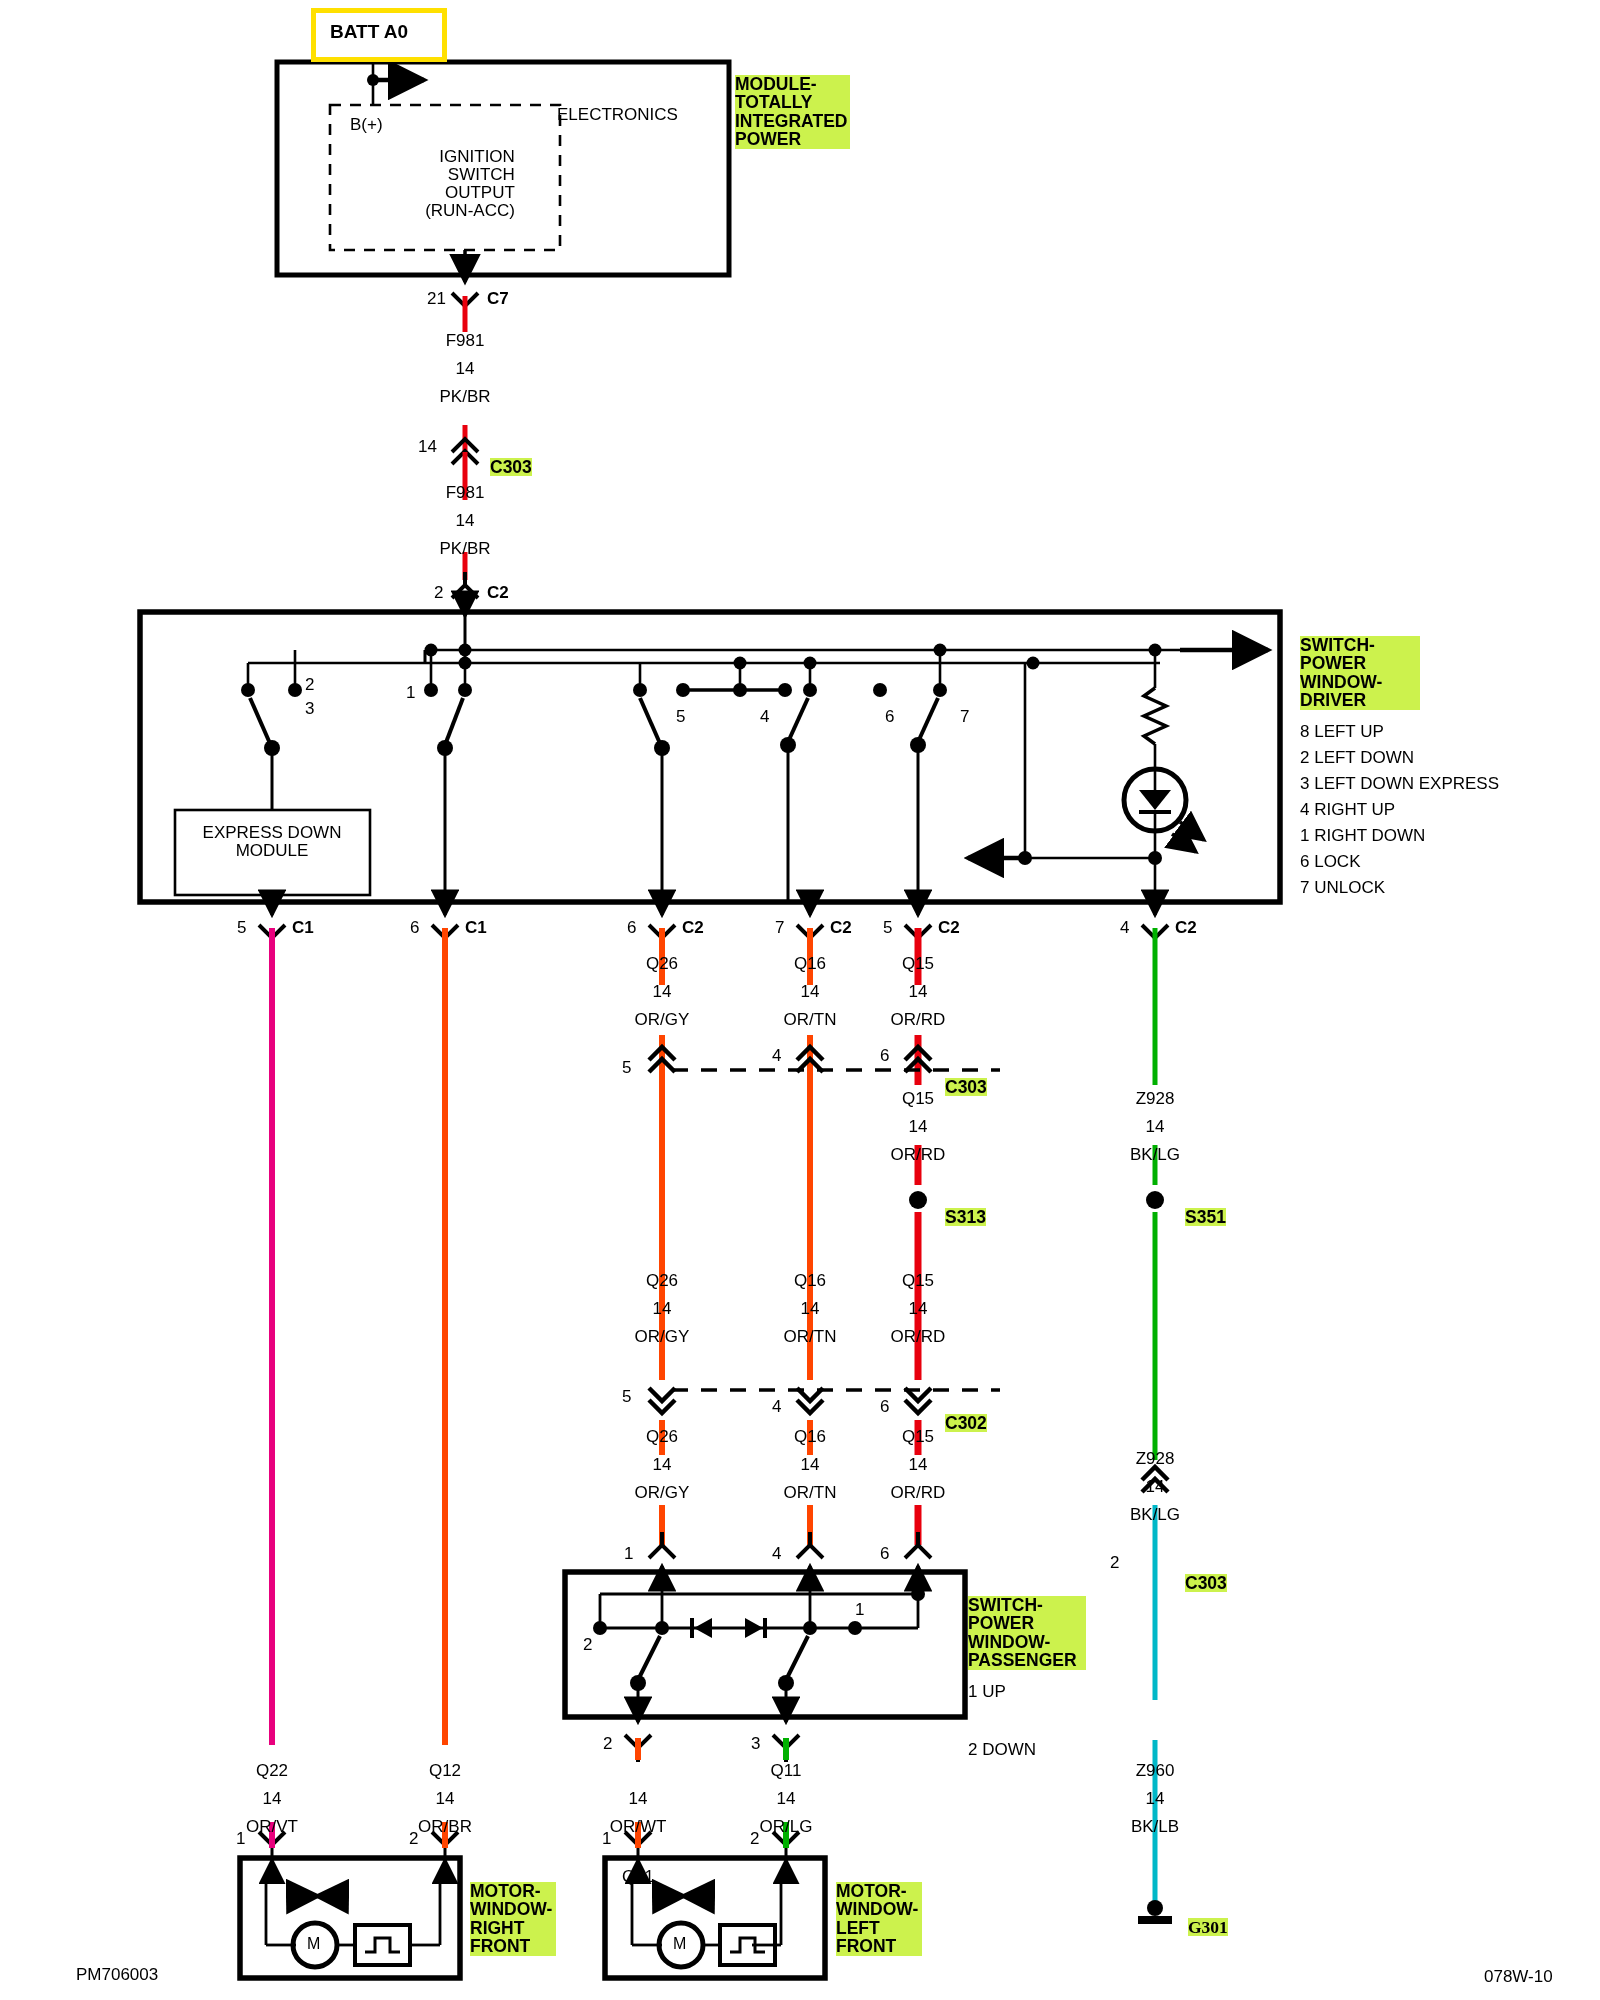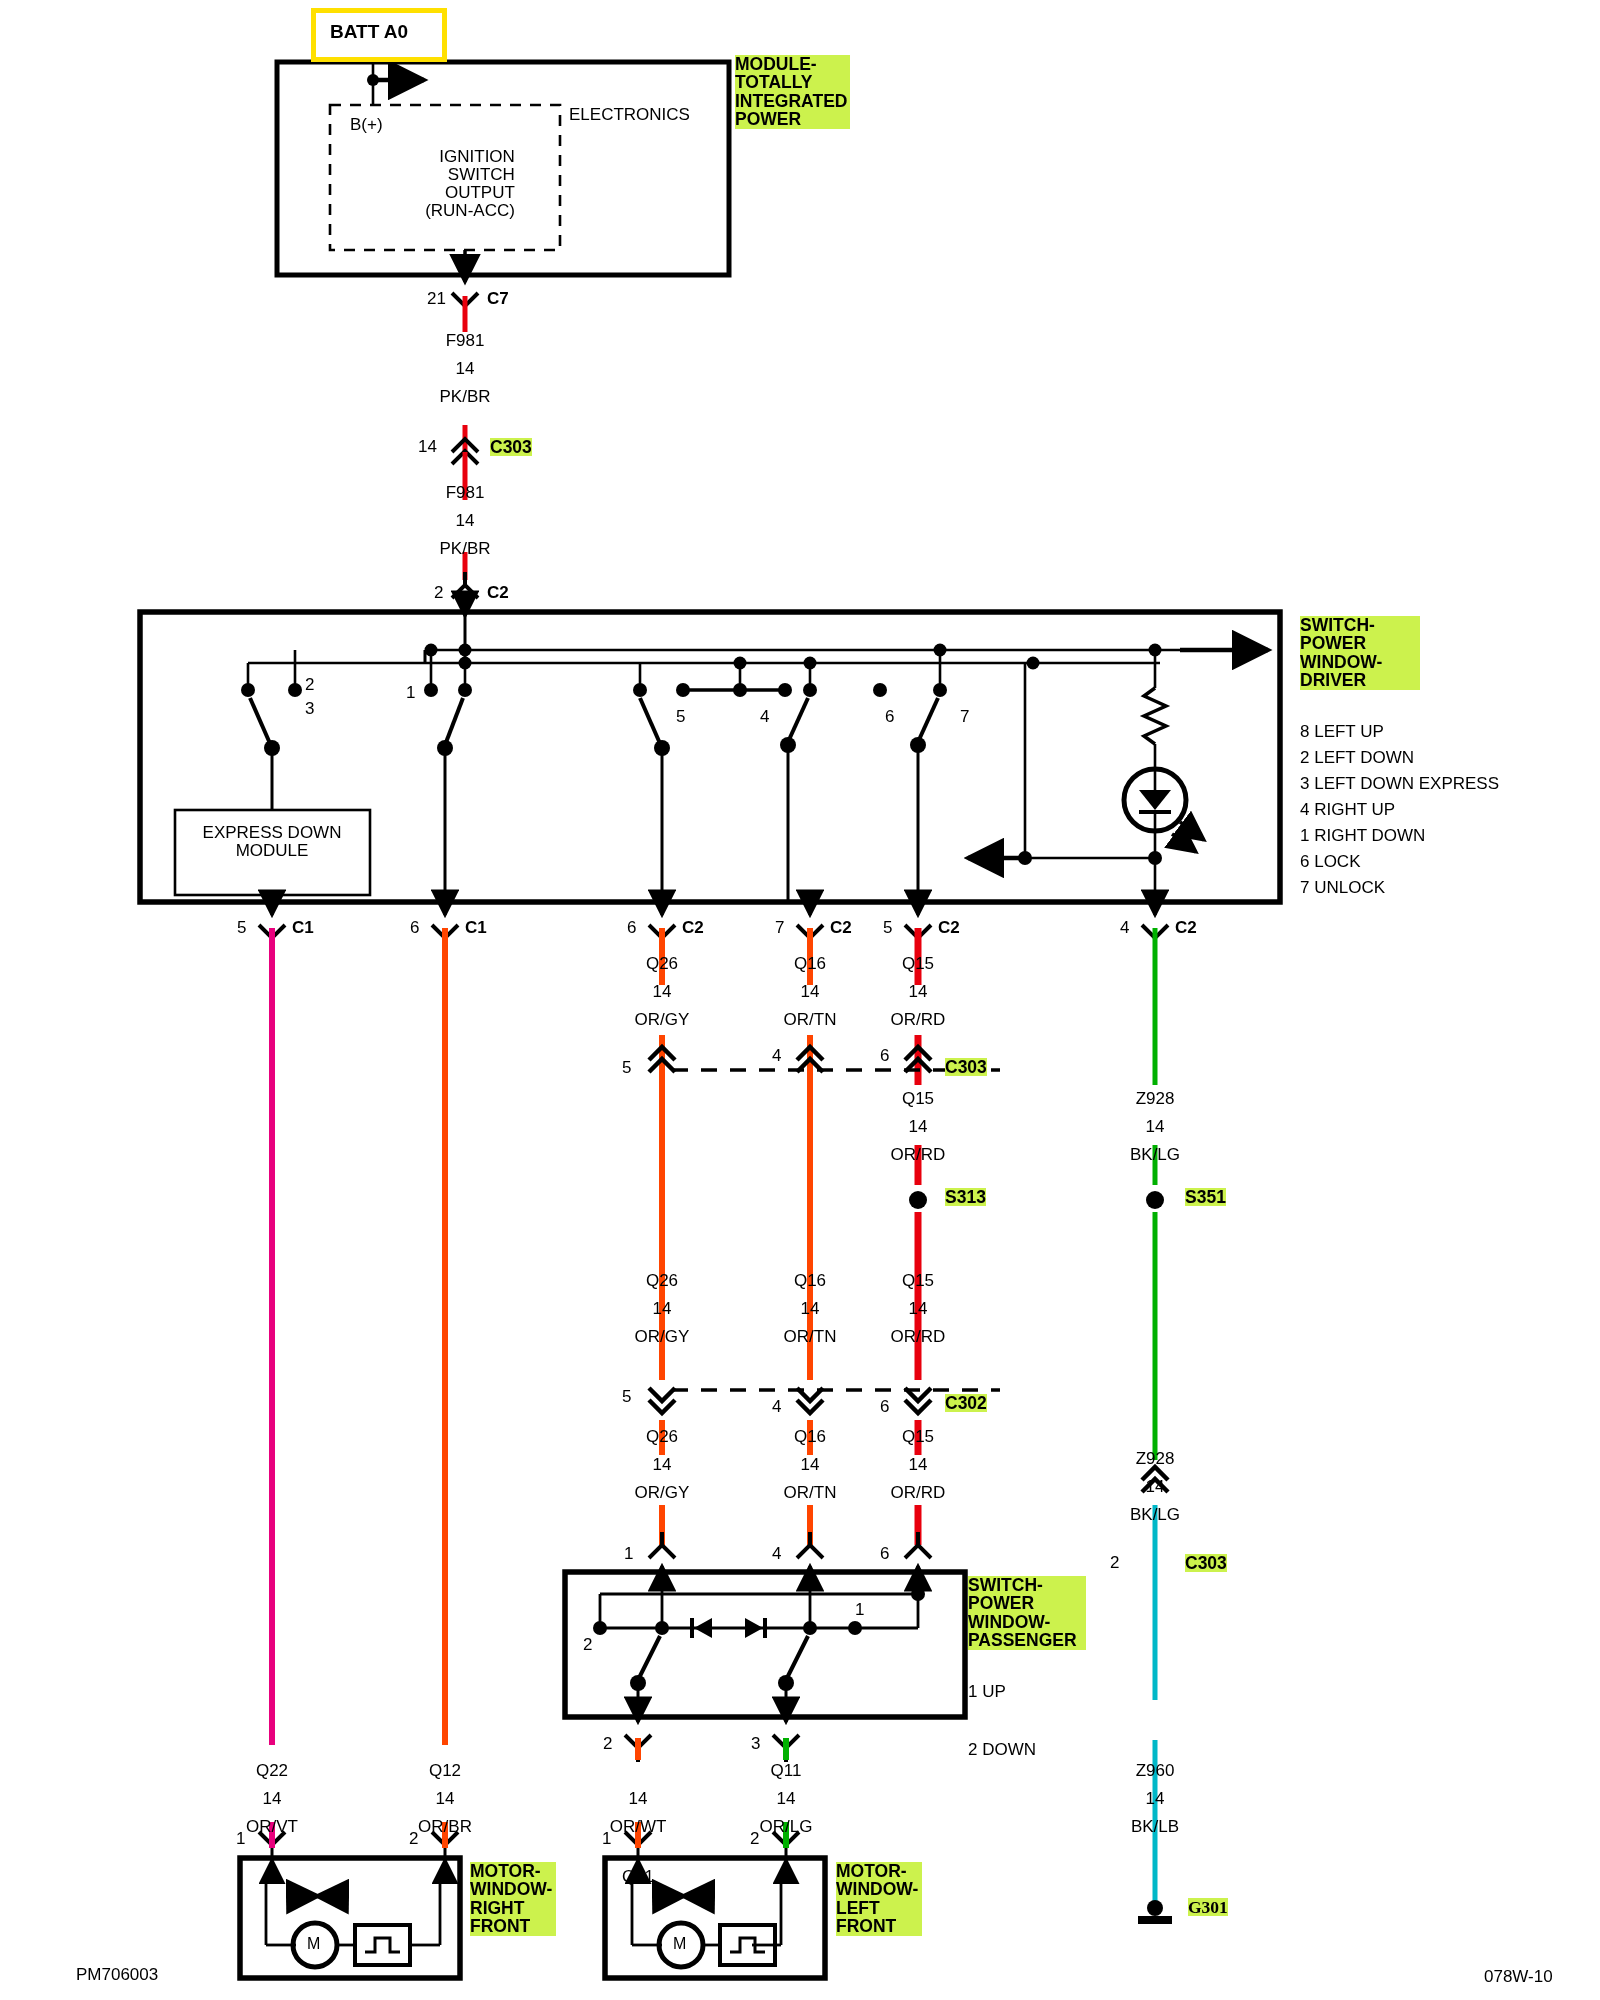--- a/index.html
+++ b/index.html
@@ -3,21 +3,21 @@
 <meta charset="utf-8">
 <style>
   html,body{margin:0;padding:0;background:#fff;}
   body{width:1600px;height:2000px;position:relative;
        font-family:"Liberation Sans",sans-serif;color:#000;}
   #sheet{position:absolute;left:0;top:0;width:1600px;height:2000px;}
   svg{position:absolute;left:0;top:0;}
   .t{position:absolute;font-family:"Liberation Sans",sans-serif;
      font-size:17px;line-height:1.05;white-space:pre;color:#000;}
   .tb{font-weight:bold;}
-  .hl{background:#ccf24d;font-weight:bold;font-size:17.5px;}
+  .hl{background:#ccf24d;font-weight:bold;font-size:17.5px;margin-top:20px;}
   .ctr{transform:translateX(-50%);text-align:right;}
 </style>
 </head>
 <body>
 
 <div id="sheet">
 
 <svg width="1600" height="2000" viewBox="0 0 1600 2000">
   <defs>
     <marker id="ar" markerWidth="9" markerHeight="9" refX="8" refY="4.5" orient="auto">
@@ -309,21 +309,21 @@
   <path d="M711,1908 A35,28 0 0 0 683,1896" fill="none" stroke="#000" stroke-width="4" marker-end="url(#ar)"></path>
 </svg>
 
 <div style="position:absolute;left:311px;top:8px;width:126px;height:44px;border:5px solid #ffe000;background:#fff;"></div>
 <div class="t tb" style="left:330px;top:22px;font-size:19px;">BATT A0</div>
 
 <div class="t hl" style="left:735px;top:55px;width:115px;">MODULE-
 TOTALLY
 INTEGRATED
 POWER</div>
-<div class="t" style="left:557px;top:106px;margin-left:12px;">ELECTRONICS</div>
+<div class="t" style="left:557px;top:106px;">ELECTRONICS</div>
 <div class="t" style="left:350px;top:116px;">B(+)</div>
 <div class="t ctr" style="left:470px;top:148px;">IGNITION
 SWITCH
 OUTPUT
 (RUN-ACC)</div>
 
 <div class="t" style="left:427px;top:290px;">21</div>
 <div class="t tb" style="left:487px;top:290px;">C7</div>
 <div class="t ctr" style="left:465px;top:332px;">F981</div>
 <div class="t ctr" style="left:465px;top:360px;">14</div>

